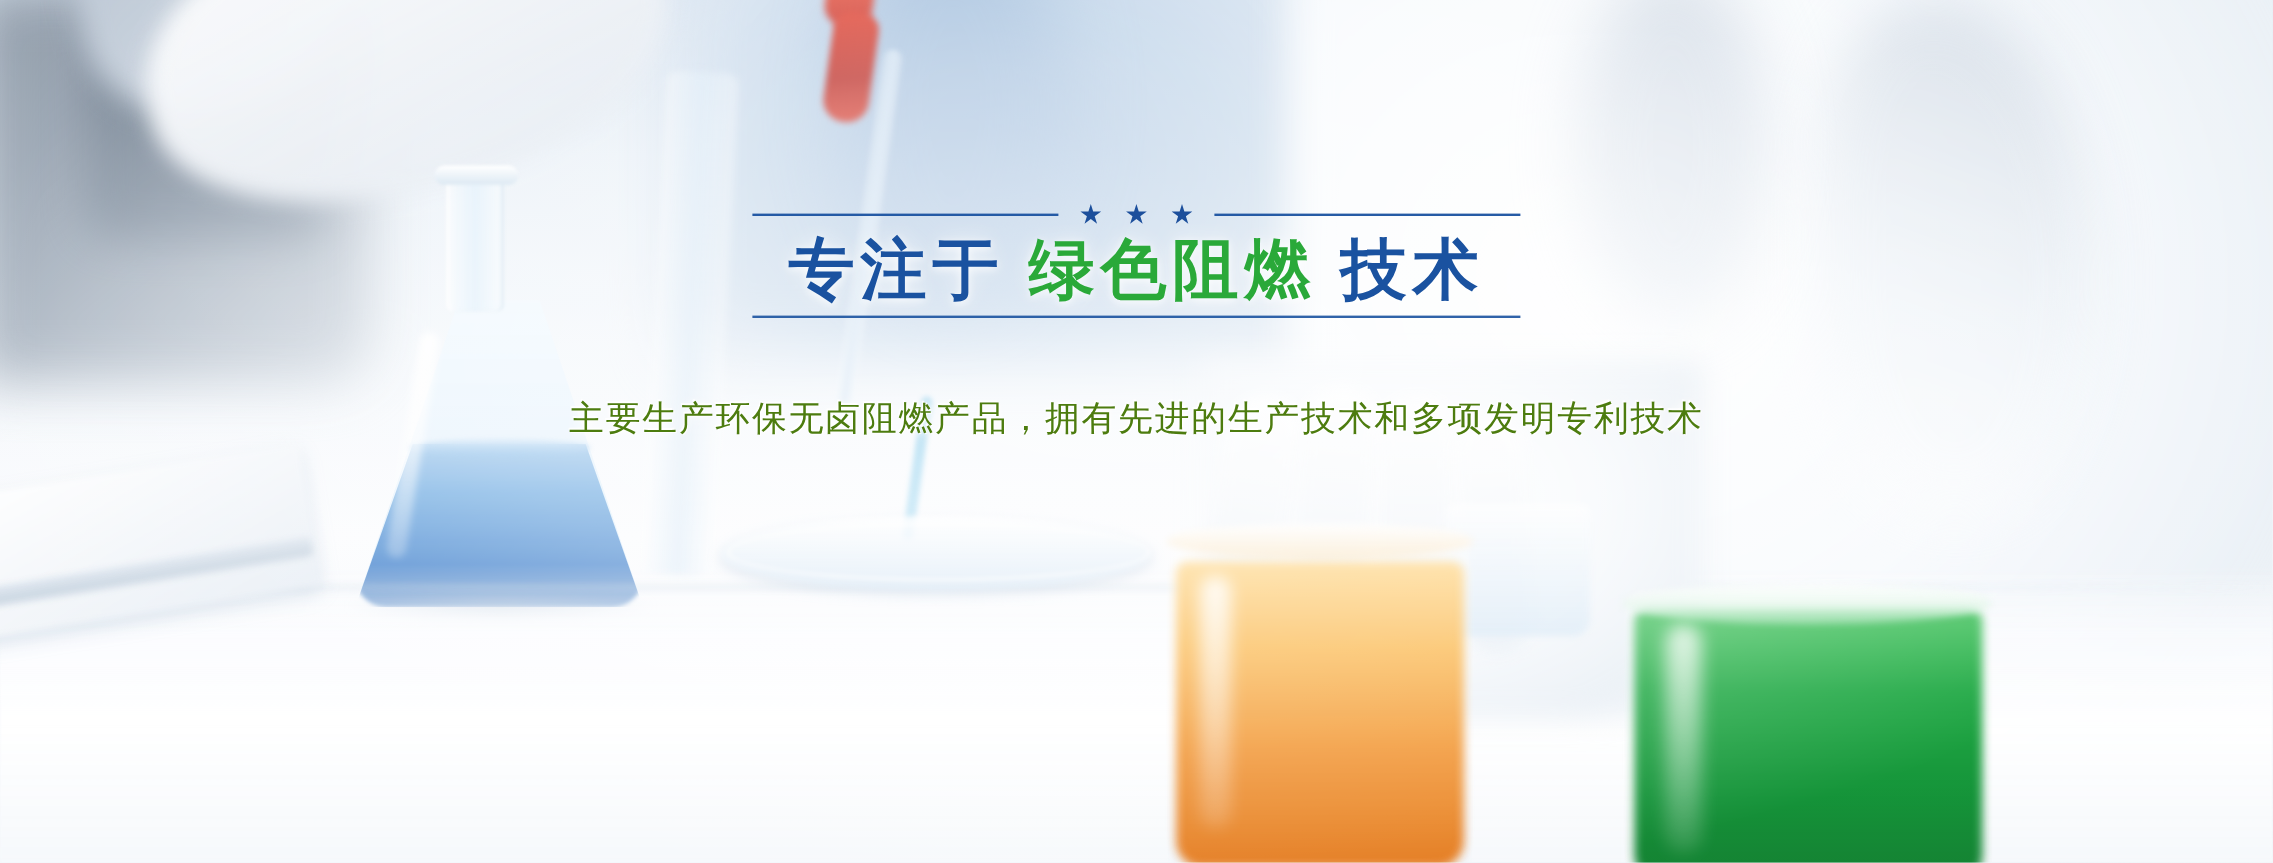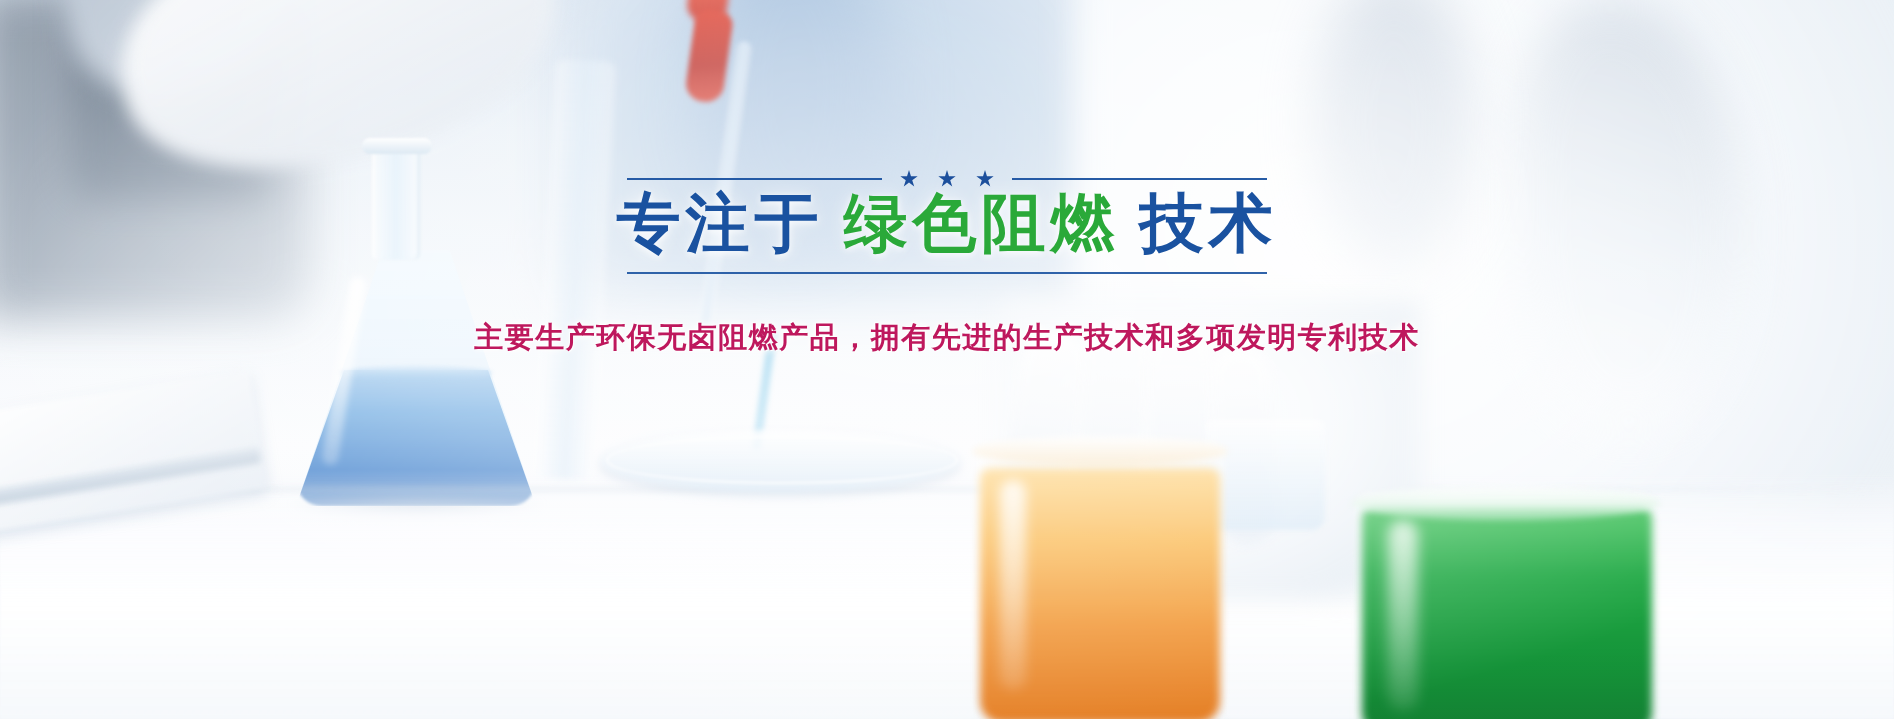--- a/index.html
+++ b/index.html
@@ -269,23 +269,23 @@
   .rule-line.right{margin-left:18px;}
   .stars{display:flex;gap:20px;align-items:center;}
   .star{
     width:18px;height:18px;background:#1c4f9c;
     clip-path:polygon(50% 0%,61% 35%,98% 35%,68% 57%,79% 91%,50% 70%,21% 91%,32% 57%,2% 35%,39% 35%);
   }
 
   
   .headline{
     margin-top:6px;
-    font-size:64px;line-height:1.02;font-weight:700;
+    font-size:55px;line-height:1.02;font-weight:700;
     letter-spacing:5px;white-space:nowrap;
-    font-family:Liberation Mono, monospace;
+    font-family:Liberation Sans, sans-serif;
     text-shadow:0 2px 7px rgba(255,255,255,.85),0 0 18px rgba(255,255,255,.7);
   }
   .hl-blue{color:#1a52a0;}
   .hl-green{color:#2aa939;}
   .hl-gap{display:inline-block;width:20px;}
 
   
   .under-rule{
     width:640px;height:2px;background:#1a52a0;opacity:.9;margin-top:11px;
   }
@@ -293,23 +293,23 @@
   
   .subtitle-en{
     margin-top:14px;
     font-size:28px;font-weight:700;letter-spacing:.9px;
     color:#1a4f9e;white-space:nowrap;
     text-shadow:0 1px 5px rgba(255,255,255,.9);
   }
 
   
   .tagline-cn{
-    margin-top:44px;
-    font-size:29px;font-weight:700;letter-spacing:1.5px;
-    color:#be185d;white-space:nowrap;
+    margin-top:64px;
+    font-size:29px;font-weight:400;letter-spacing:1.5px;
+    color:#4d7c0f;white-space:nowrap;
     font-family:"DejaVu Sans","Liberation Sans",sans-serif;
     text-shadow:
       0 0 6px rgba(255,255,255,.98),
       0 0 12px rgba(255,255,255,.9),
       1px 1px 0 rgba(255,255,255,.85),
       -1px -1px 0 rgba(255,255,255,.85);
   }
 </style>
 </head>
 <body>

